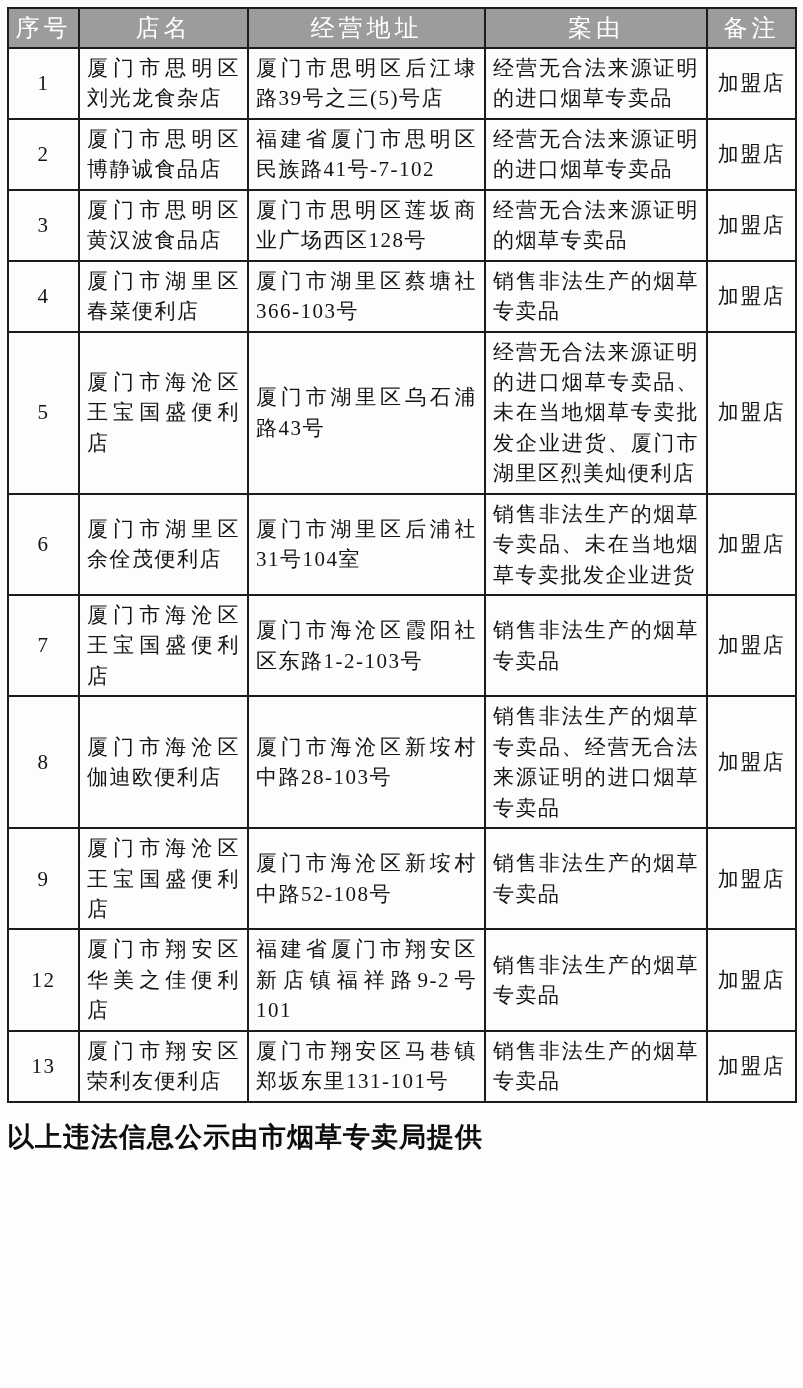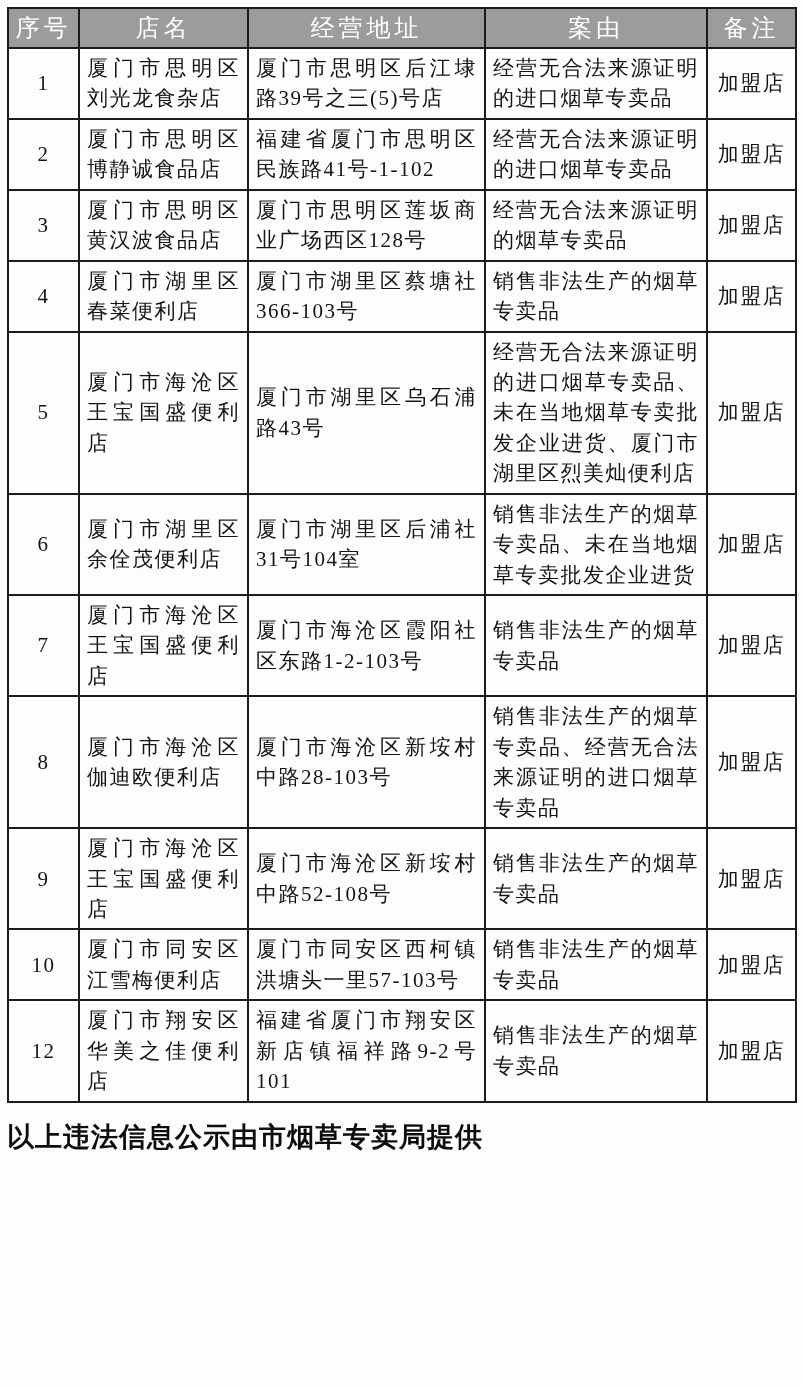--- a/index.html
+++ b/index.html
@@ -91,21 +91,21 @@
         <tr>
           <td class="col-index">1</td>
           <td class="col-store_name">厦门市思明区刘光龙食杂店</td>
           <td class="col-address">厦门市思明区后江埭路39号之三(5)号店</td>
           <td class="col-case_reason">经营无合法来源证明的进口烟草专卖品</td>
           <td class="col-remark">加盟店</td>
         </tr>
         <tr>
           <td class="col-index">2</td>
           <td class="col-store_name">厦门市思明区博静诚食品店</td>
-          <td class="col-address">福建省厦门市思明区民族路41号-1-102</td>
+          <td class="col-address">福建省厦门市思明区民族路41号-7-102</td>
           <td class="col-case_reason">经营无合法来源证明的进口烟草专卖品</td>
           <td class="col-remark">加盟店</td>
         </tr>
         <tr>
           <td class="col-index">3</td>
           <td class="col-store_name">厦门市思明区黄汉波食品店</td>
           <td class="col-address">厦门市思明区莲坂商业广场西区128号</td>
           <td class="col-case_reason">经营无合法来源证明的烟草专卖品</td>
           <td class="col-remark">加盟店</td>
         </tr>
@@ -145,29 +145,29 @@
           <td class="col-remark">加盟店</td>
         </tr>
         <tr>
           <td class="col-index">9</td>
           <td class="col-store_name">厦门市海沧区王宝国盛便利店</td>
           <td class="col-address">厦门市海沧区新垵村中路52-108号</td>
           <td class="col-case_reason">销售非法生产的烟草专卖品</td>
           <td class="col-remark">加盟店</td>
         </tr>
         <tr>
-          <td class="col-index">10</td>
-          <td class="col-store_name">厦门市同安区江雪梅便利店</td>
-          <td class="col-address">厦门市同安区西柯镇洪塘头一里57-103号</td>
+          <td class="col-index">12</td>
+          <td class="col-store_name">厦门市翔安区华美之佳便利店</td>
+          <td class="col-address">福建省厦门市翔安区新店镇福祥路9-2号101</td>
           <td class="col-case_reason">销售非法生产的烟草专卖品</td>
           <td class="col-remark">加盟店</td>
         </tr>
         <tr>
-          <td class="col-index">12</td>
-          <td class="col-store_name">厦门市翔安区华美之佳便利店</td>
-          <td class="col-address">福建省厦门市翔安区新店镇福祥路9-2号101</td>
+          <td class="col-index">13</td>
+          <td class="col-store_name">厦门市翔安区荣利友便利店</td>
+          <td class="col-address">厦门市翔安区马巷镇郑坂东里131-101号</td>
           <td class="col-case_reason">销售非法生产的烟草专卖品</td>
           <td class="col-remark">加盟店</td>
         </tr>
       </tbody>
   </table>
   <div class="footer-note">以上违法信息公示由市烟草专卖局提供</div>
 </div>
 
 </body></html>

